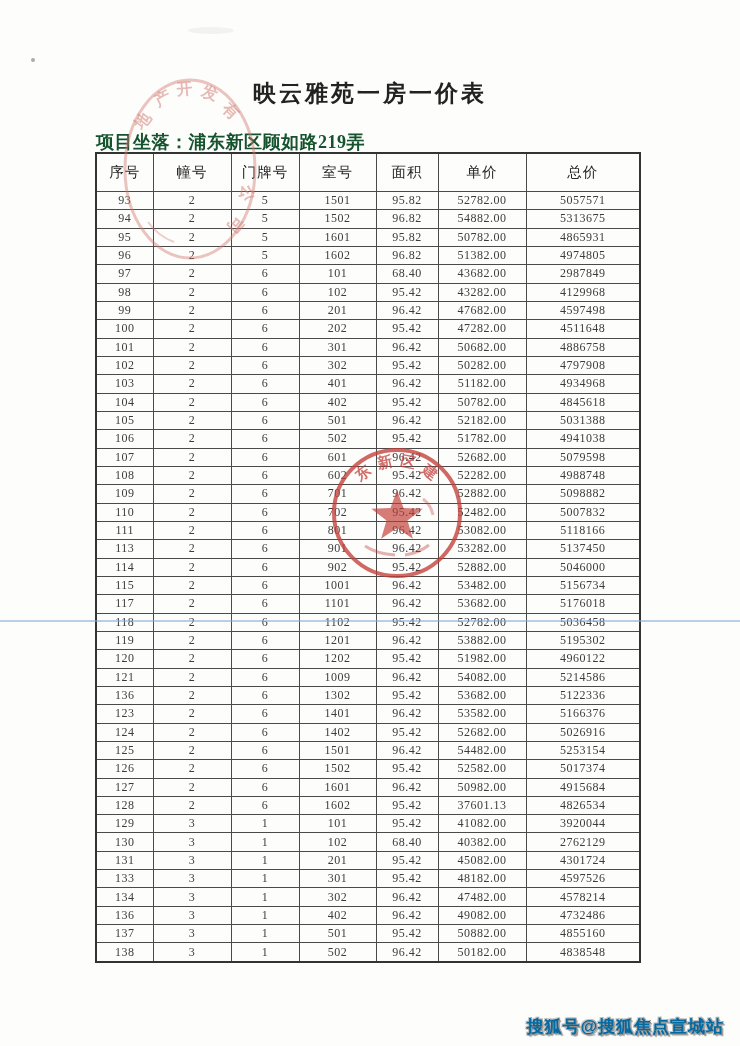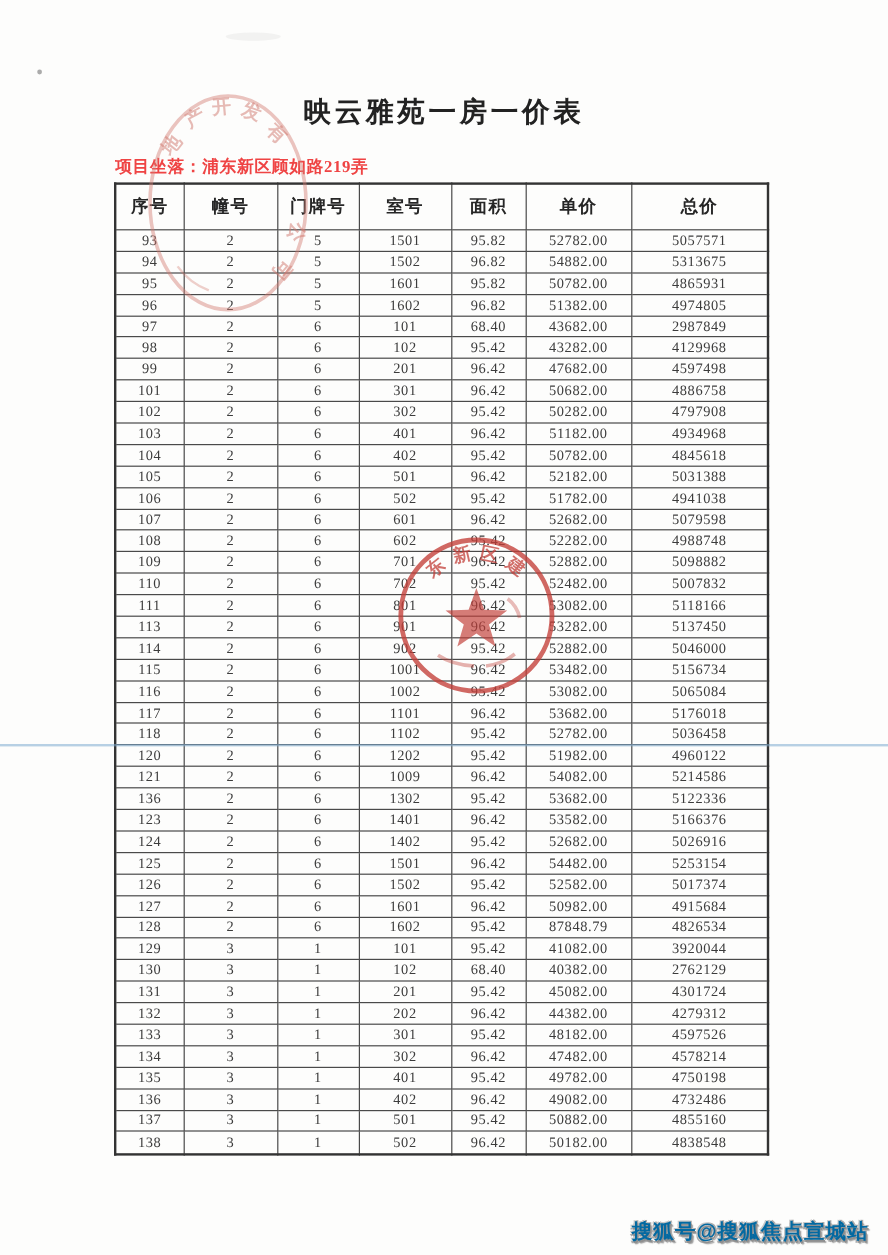--- a/index.html
+++ b/index.html
@@ -6,35 +6,35 @@
   body{background:#e9e9e9;font-family:"Liberation Serif","DejaVu Serif",serif;}
   .page{
     position:relative;width:740px;height:1046px;background:#fdfdfc;
     overflow:hidden;margin:0 auto;
   }
   .title{
     position:absolute;left:0;top:78px;width:740px;text-align:center;
     font-size:23px;font-weight:bold;letter-spacing:3px;color:#222;
   }
   .location-line{
-    position:absolute;left:96px;top:130px;font-size:14px;font-weight:bold;
-    color:#ef4444;letter-spacing:0.5px;
+    position:absolute;left:96px;top:130px;font-size:18px;font-weight:bold;
+    color:#14532d;letter-spacing:0.5px;
   }
   table.price-table{
     position:absolute;left:95px;top:152px;width:544px;height:811px;
     border-collapse:collapse;table-layout:fixed;
     font-size:12px;color:#3c3c3c;
   }
   table.price-table th,table.price-table td{
     border:1px solid #4a4a4a;text-align:center;vertical-align:middle;
     padding:0;overflow:hidden;white-space:nowrap;
   }
   table.price-table{border:2px solid #333;}
   table.price-table thead th{
-    height:37px;font-size:14.5px;font-weight:bold;color:#262626;letter-spacing:1px;
+    height:37px;font-size:14.5px;font-weight:normal;color:#262626;letter-spacing:1px;
   }
   table.price-table tbody td{font-weight:normal;letter-spacing:0.5px;}
   .blue-line{
     position:absolute;left:0;top:620px;width:740px;height:2px;
     background:rgba(125,172,208,0.55);z-index:5;
   }
   .stamp{position:absolute;z-index:6;filter:blur(0.4px);pointer-events:none;}
   .stamp-top-left{left:118px;top:72px;}
   .stamp-middle{left:329px;top:443px;}
   .watermark{
@@ -149,20 +149,29 @@
         <tr>
           <td>99</td>
           <td>2</td>
           <td>6</td>
           <td>201</td>
           <td>96.42</td>
           <td>47682.00</td>
           <td>4597498</td>
         </tr>
         <tr>
+          <td>100</td>
+          <td>2</td>
+          <td>6</td>
+          <td>202</td>
+          <td>95.42</td>
+          <td>47282.00</td>
+          <td>4511648</td>
+        </tr>
+        <tr>
           <td>101</td>
           <td>2</td>
           <td>6</td>
           <td>301</td>
           <td>96.42</td>
           <td>50682.00</td>
           <td>4886758</td>
         </tr>
         <tr>
           <td>102</td>
@@ -275,47 +284,47 @@
         <tr>
           <td>115</td>
           <td>2</td>
           <td>6</td>
           <td>1001</td>
           <td>96.42</td>
           <td>53482.00</td>
           <td>5156734</td>
         </tr>
         <tr>
-          <td>116</td>
-          <td>2</td>
-          <td>6</td>
-          <td>1002</td>
-          <td>95.42</td>
-          <td>53082.00</td>
-          <td>5065084</td>
-        </tr>
-        <tr>
           <td>117</td>
           <td>2</td>
           <td>6</td>
           <td>1101</td>
           <td>96.42</td>
           <td>53682.00</td>
           <td>5176018</td>
         </tr>
         <tr>
           <td>118</td>
           <td>2</td>
           <td>6</td>
           <td>1102</td>
           <td>95.42</td>
           <td>52782.00</td>
           <td>5036458</td>
         </tr>
         <tr>
+          <td>119</td>
+          <td>2</td>
+          <td>6</td>
+          <td>1201</td>
+          <td>96.42</td>
+          <td>53882.00</td>
+          <td>5195302</td>
+        </tr>
+        <tr>
           <td>120</td>
           <td>2</td>
           <td>6</td>
           <td>1202</td>
           <td>95.42</td>
           <td>51982.00</td>
           <td>4960122</td>
         </tr>
         <tr>
           <td>121</td>
@@ -379,21 +388,21 @@
           <td>96.42</td>
           <td>50982.00</td>
           <td>4915684</td>
         </tr>
         <tr>
           <td>128</td>
           <td>2</td>
           <td>6</td>
           <td>1602</td>
           <td>95.42</td>
-          <td>87848.79</td>
+          <td>37601.13</td>
           <td>4826534</td>
         </tr>
         <tr>
           <td>129</td>
           <td>3</td>
           <td>1</td>
           <td>101</td>
           <td>95.42</td>
           <td>41082.00</td>
           <td>3920044</td>
@@ -410,54 +419,36 @@
         <tr>
           <td>131</td>
           <td>3</td>
           <td>1</td>
           <td>201</td>
           <td>95.42</td>
           <td>45082.00</td>
           <td>4301724</td>
         </tr>
         <tr>
-          <td>132</td>
-          <td>3</td>
-          <td>1</td>
-          <td>202</td>
-          <td>96.42</td>
-          <td>44382.00</td>
-          <td>4279312</td>
-        </tr>
-        <tr>
           <td>133</td>
           <td>3</td>
           <td>1</td>
           <td>301</td>
           <td>95.42</td>
           <td>48182.00</td>
           <td>4597526</td>
         </tr>
         <tr>
           <td>134</td>
           <td>3</td>
           <td>1</td>
           <td>302</td>
           <td>96.42</td>
           <td>47482.00</td>
           <td>4578214</td>
-        </tr>
-        <tr>
-          <td>135</td>
-          <td>3</td>
-          <td>1</td>
-          <td>401</td>
-          <td>95.42</td>
-          <td>49782.00</td>
-          <td>4750198</td>
         </tr>
         <tr>
           <td>136</td>
           <td>3</td>
           <td>1</td>
           <td>402</td>
           <td>96.42</td>
           <td>49082.00</td>
           <td>4732486</td>
         </tr>

